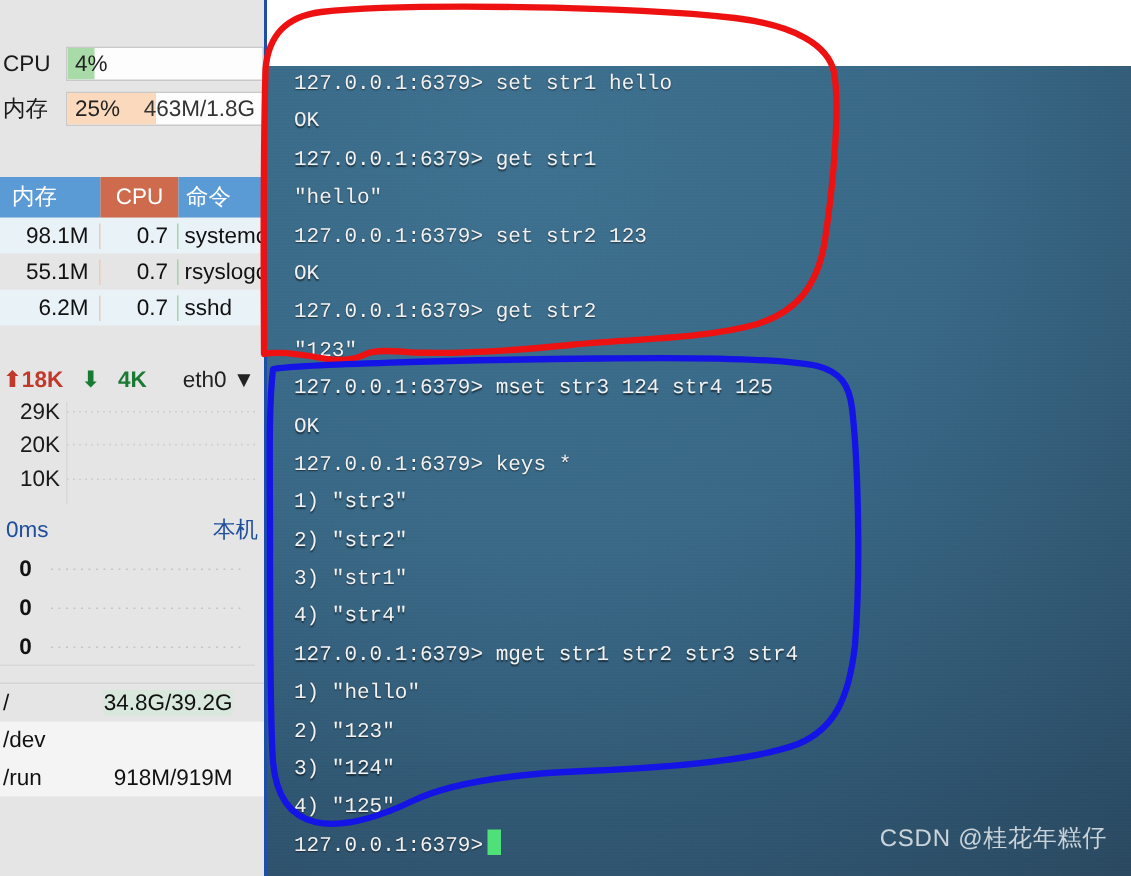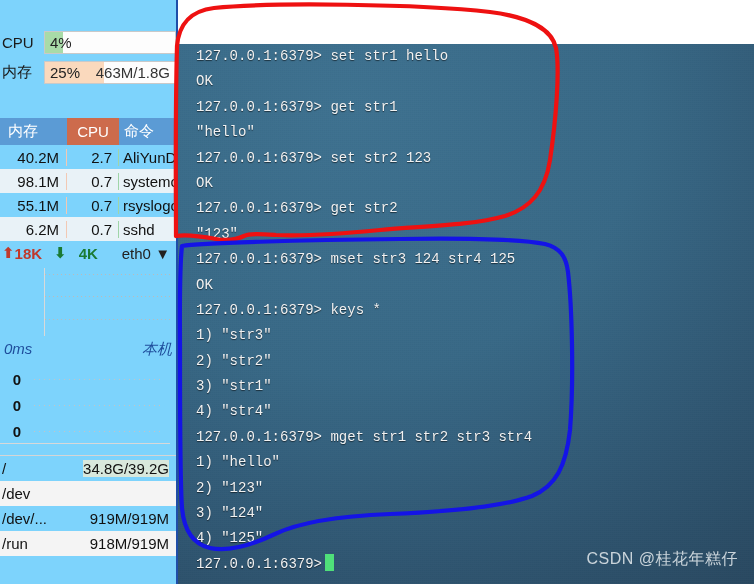--- a/index.html
+++ b/index.html
@@ -8,21 +8,21 @@
     overflow: hidden;
     background: #ffffff;
     font-family: "Liberation Sans", "DejaVu Sans", sans-serif;
   }
   #root { position: relative; width: 754px; height: 584px; }
 
   
   #sidebar {
     position: absolute; left: 0; top: 0;
     width: 193px; height: 584px;
-    background: #7dd3fc;
+    background: #e5e5e5;
     overflow: hidden;
   }
   .meter-block { position: absolute; left: 0; width: 176px; }
   .meter-row {
     display: flex; align-items: center;
     height: 29px;
     font-size: 15px; color: #2b2b2b;
   }
   .meter-label {
     width: 44px; flex: none;
@@ -87,41 +87,41 @@
               display: flex; align-items: flex-end; gap: 0px; }
   .nb { flex: 1; position: relative; }
   .nb .up { position: absolute; bottom: 0; left: 0; right: 1px; background: #f8c6ac; }
   .nb .dn { position: absolute; bottom: 0; left: 0; right: 1px; background: #9a9a63; }
   .dotgrid { position: absolute; left: 0; right: 0; height: 1px;
              background-image: linear-gradient(to right, #bbb 1px, transparent 1px);
              background-size: 4px 1px; }
 
   
   #ping-block { position: absolute; left: 0; top: 340px; width: 176px; }
-  .ping-head { display: flex; align-items: flex-start; height: 26px; padding: 0 4px; font-style: italic; }
+  .ping-head { display: flex; align-items: center; height: 26px; padding: 0 4px; }
   .ping-ms { font-size: 15px; color: #1f4e9c; }
   .ping-host { margin-left: auto; font-size: 15px; color: #1f4e9c; }
   .ping-graph { position: relative; height: 78px; border-bottom: 1px solid #d8d8d8;
                 margin: 0 6px 0 0; }
   .ping-row { position: relative; height: 26px; display: flex; align-items: center; }
   .ping-val { width: 34px; text-align: center; font-size: 15px; font-weight: bold; color: #111; }
   .ping-line { flex: 1; height: 1px; margin-right: 6px;
                background-image: linear-gradient(to right, #c4c4c4 1px, transparent 1px);
                background-size: 5px 1px; }
 
   
   #disk-block { position: absolute; left: 0; top: 455px; width: 176px; border-top: 1px solid #d5d5d5; }
   .disk-head { display: flex; height: 30px; align-items: center; font-size: 16px; color: #111; }
   .dh-path { width: 72px; padding-left: 6px; }
   .dh-sep { width: 1px; height: 20px; background: #c8c8c8; }
   .dh-size { flex: 1; padding-left: 8px; }
   .disk-row { display: flex; height: 25px; align-items: center; font-size: 15px; }
   .disk-row.alt { background: #f4f4f4; gap: 32px; }
   .dr-path { width: 72px; padding-left: 2px; color: #111; white-space: nowrap; }
-  .dr-size { flex: 1; text-align: right; padding-right: 7px; color: #111; white-space: nowrap; }
+  .dr-size { flex: 1; text-align: right; padding-right: 21px; color: #111; white-space: nowrap; }
   .dr-size .hl { background: #d8e8dc; }
 
   
   #chrome-gap {
     position: absolute; left: 176px; top: 0; width: 2px; height: 584px;
     background: #1f4ea8;
   }
 
   
   #terminal {
@@ -198,25 +198,20 @@
       </div>
     </div>
 
 
     <div id="proc-table">
       <div class="proc-head">
         <div class="ph-mem">内存</div>
         <div class="ph-cpu">CPU</div>
         <div class="ph-cmd">命令</div>
       </div>
-      <div class="proc-row">
-        <div class="pr-mem">40.2M</div>
-        <div class="pr-cpu">2.7</div>
-        <div class="pr-cmd">AliYunD</div>
-      </div>
       <div class="proc-row alt">
         <div class="pr-mem">98.1M</div>
         <div class="pr-cpu">0.7</div>
         <div class="pr-cmd">systemc</div>
       </div>
       <div class="proc-row">
         <div class="pr-mem">55.1M</div>
         <div class="pr-cpu">0.7</div>
         <div class="pr-cmd">rsyslogc</div>
       </div>
@@ -229,20 +224,25 @@
 
     <div id="net-block">
       <div class="net-head">
         <span class="net-up">⬆</span>
           <span class="net-up">18K</span>
         <span class="net-down">⬇</span>
           <span class="net-down">4K</span>
         <span class="net-if"><span>eth0</span> <span>▼</span></span>
       </div>
       <div class="net-graph">
+        <div class="net-axis">
+          <span style="top:0px">29K</span>
+          <span style="top:22px">20K</span>
+          <span style="top:45px">10K</span>
+        </div>
         <div class="net-plot">
           <div class="dotgrid" style="top:6px"></div>
           <div class="dotgrid" style="top:28px"></div>
           <div class="dotgrid" style="top:51px"></div>
           <div class="net-bars" id="net-bars">
               <div class="nb">
                 <div class="up" style="height: 30%; background: rgb(248, 198, 172);"></div>
                 <div class="dn" style="height: 18%; background: rgb(154, 154, 99);"></div>
               </div>
               <div class="nb">
@@ -415,24 +415,20 @@
       </div>
     </div>
 
     <div id="disk-block">
       <div class="disk-row">
         <div class="dr-path">/</div>
         <div class="dr-size"><span class="hl">34.8G/39.2G</span></div>
       </div>
       <div class="disk-row alt">
         <div class="dr-path">/dev</div>
-      </div>
-      <div class="disk-row">
-        <div class="dr-path">/dev/...</div>
-        <div class="dr-size">919M/919M</div>
       </div>
       <div class="disk-row alt">
         <div class="dr-path">/run</div>
         <div class="dr-size">918M/919M</div>
       </div>
 
     </div>
   </div>
 
   <div id="chrome-gap"></div>

